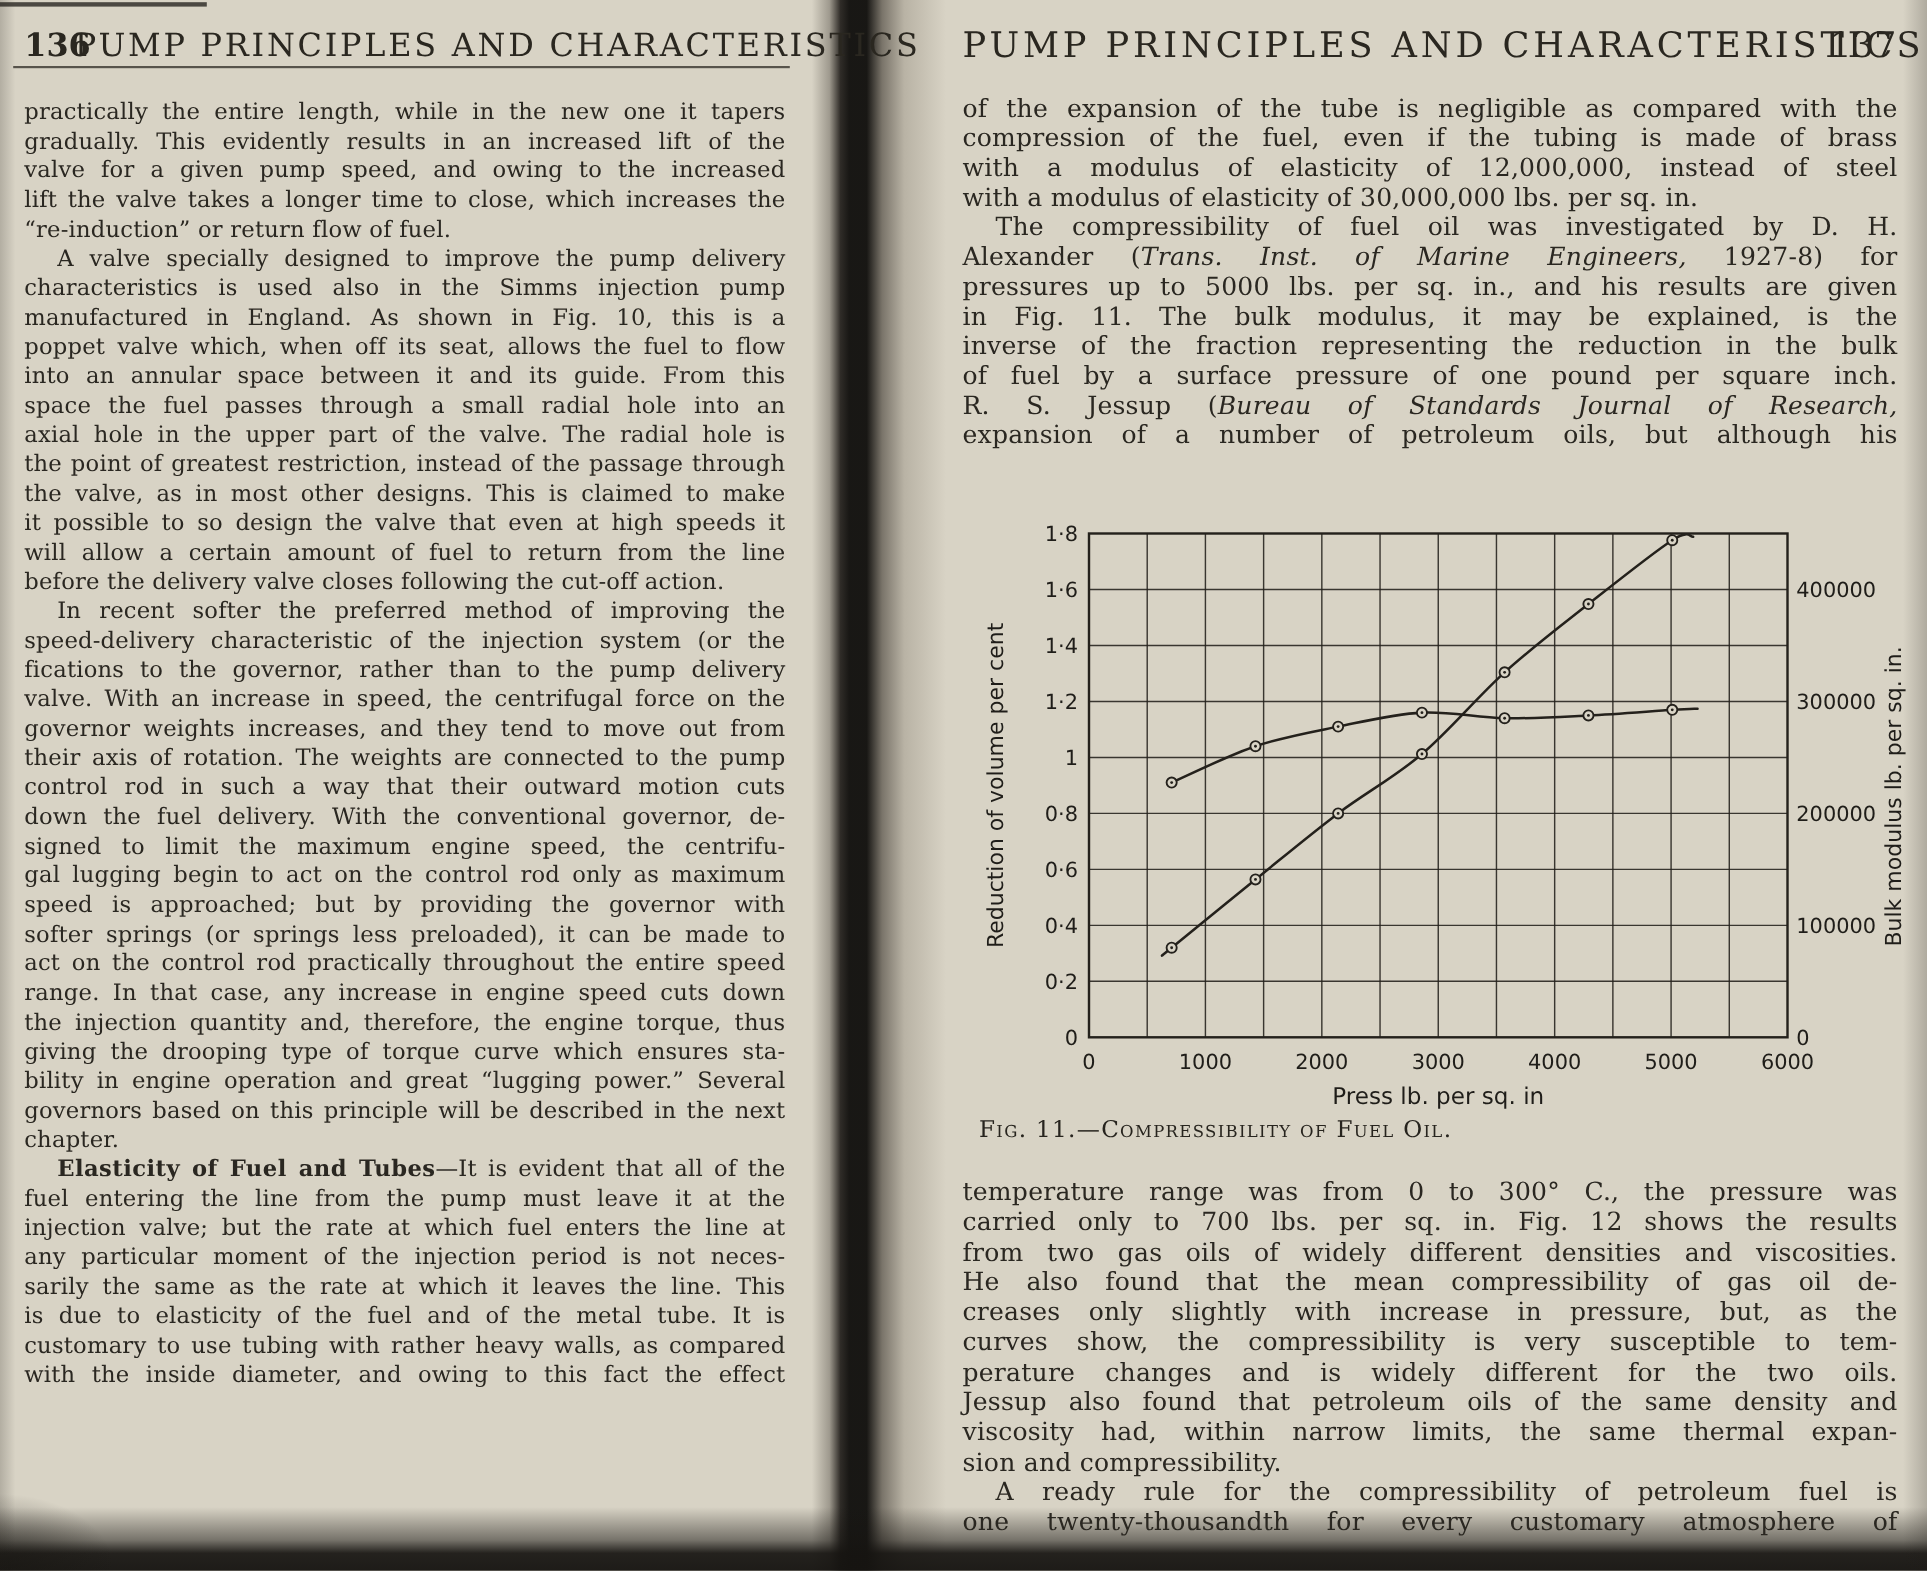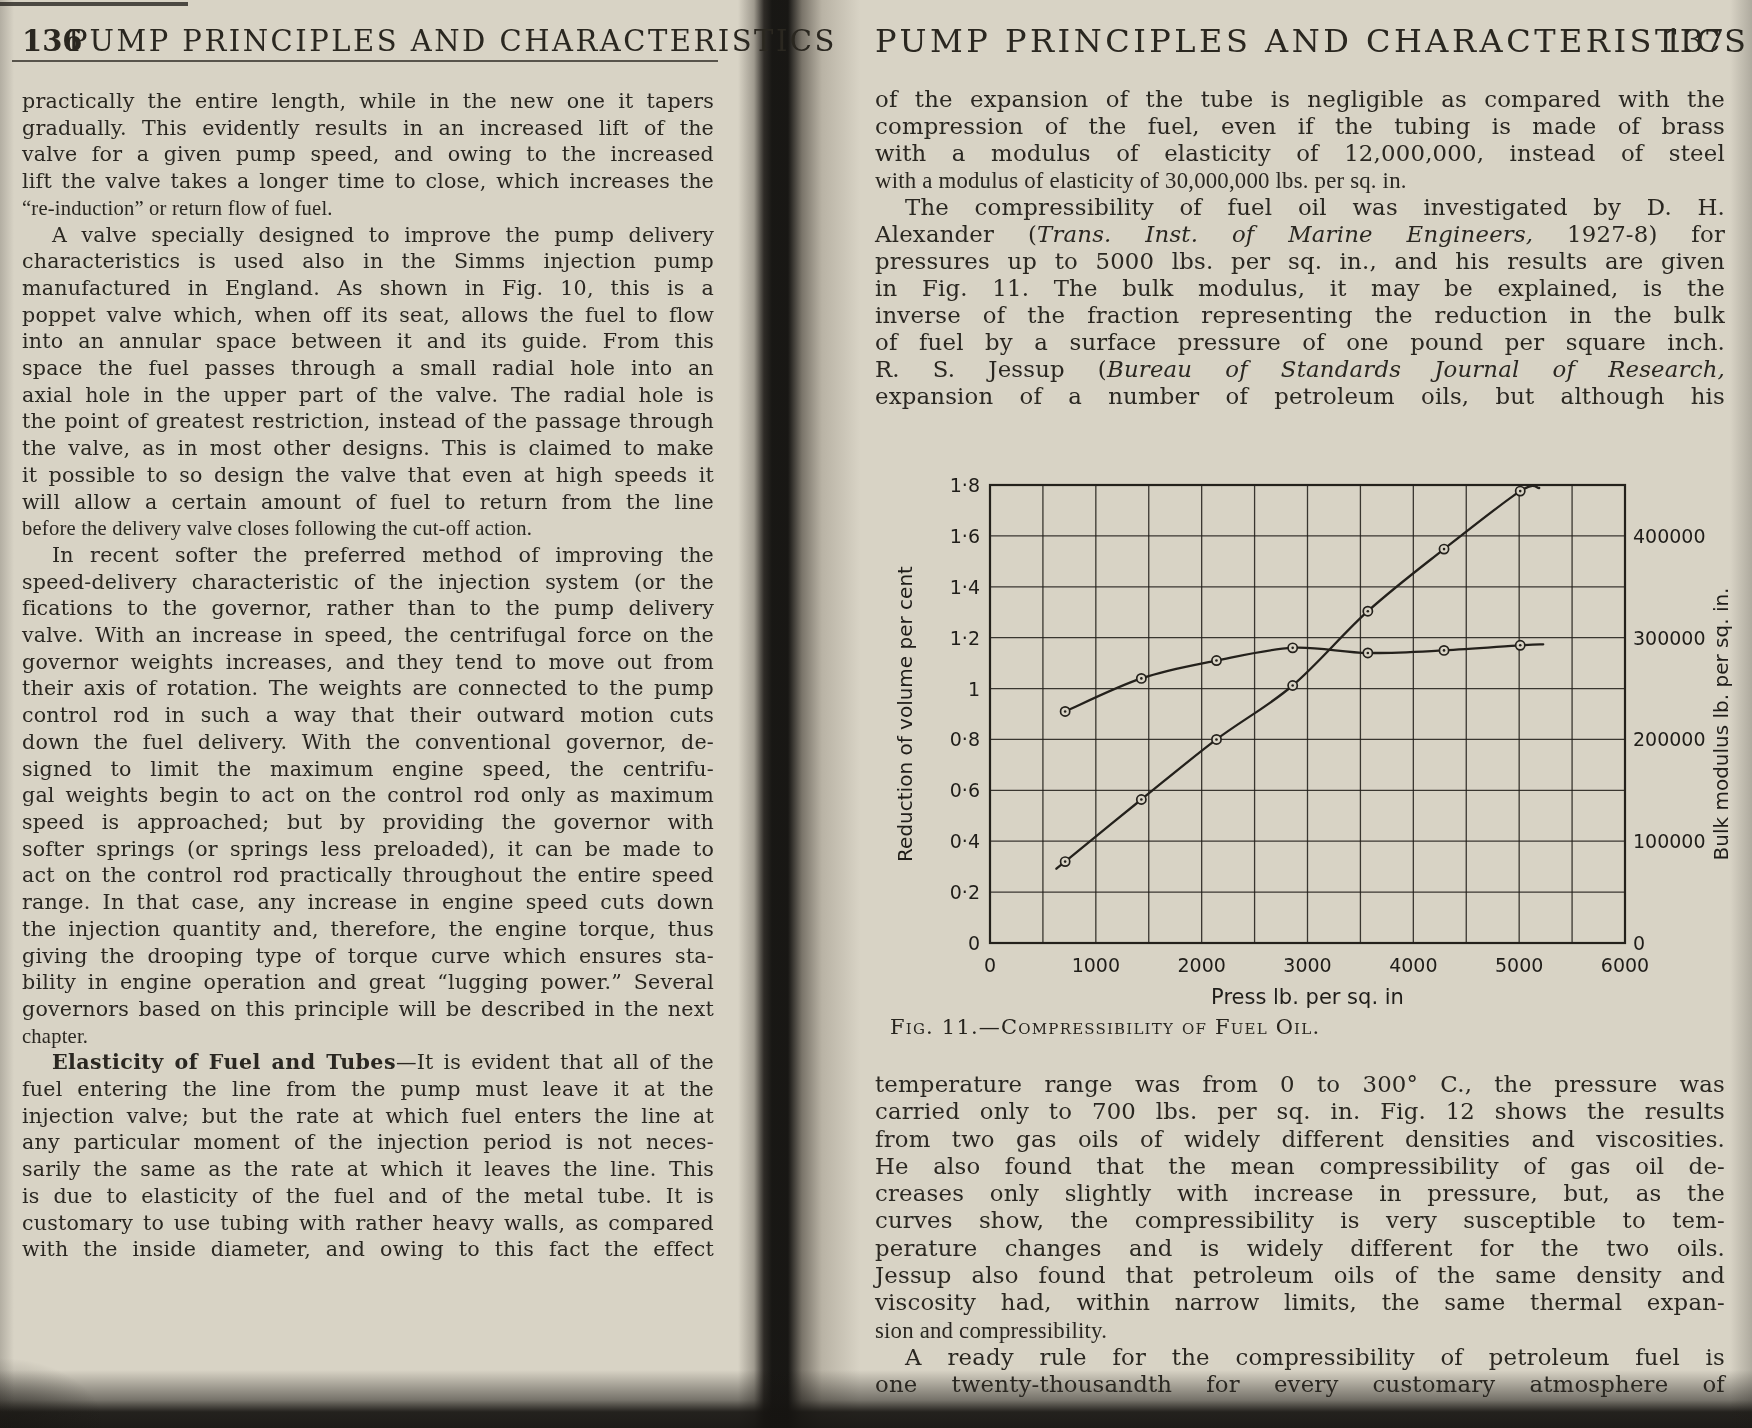--- a/index.html
+++ b/index.html
@@ -36,21 +36,21 @@
   .pageno.pl-right{right:0;font-size:32px;}
   .head-rule{position:absolute;left:12px;top:60px;width:706px;height:2px;background:rgba(44,40,33,.75);}
   .text-col{position:absolute;}
   .col-left{left:22px;top:88px;width:692px;font-size:20.6px;line-height:26.7px;}
   .col-right-top{left:75px;top:86px;width:850px;font-size:22.8px;line-height:27px;}
   .col-right-bottom{left:75px;top:1071px;width:850px;font-size:22.8px;line-height:27.3px;}
   .tline{
     text-align:justify;text-align-last:justify;text-justify:inter-word;
     white-space:normal;letter-spacing:.2px;color:#2a2721;
   }
-  .tline.pl{text-align-last:left;font-family:Liberation Serif, serif;}
+  .tline.pl{text-align-last:left;}
   .tline.indent{text-indent:30px;}
   .tline b{letter-spacing:.4px;}
   .figure{position:absolute;left:90px;top:432px;width:862px;height:632px;}
   .figure svg{position:absolute;left:0;top:0;}
   .fig-caption{
     position:absolute;left:0;top:583px;width:836px;
     text-align:left;font-variant:small-caps;font-size:21px;letter-spacing:1.2px;
     color:#27241e;
   }
 </style>
@@ -86,21 +86,21 @@
         <div class="tline pl">before the delivery valve closes following the cut-off action.</div>
         <div class="tline indent">In recent softer the preferred method of improving the</div>
         <div class="tline">speed-delivery characteristic of the injection system (or the</div>
         <div class="tline">fications to the governor, rather than to the pump delivery</div>
         <div class="tline">valve. With an increase in speed, the centrifugal force on the</div>
         <div class="tline">governor weights increases, and they tend to move out from</div>
         <div class="tline">their axis of rotation. The weights are connected to the pump</div>
         <div class="tline">control rod in such a way that their outward motion cuts</div>
         <div class="tline">down the fuel delivery. With the conventional governor, de-</div>
         <div class="tline">signed to limit the maximum engine speed, the centrifu-</div>
-        <div class="tline">gal weights begin to act on the control rod only as maximum</div>
+        <div class="tline">gal lugging begin to act on the control rod only as maximum</div>
         <div class="tline">speed is approached; but by providing the governor with</div>
         <div class="tline">softer springs (or springs less preloaded), it can be made to</div>
         <div class="tline">act on the control rod practically throughout the entire speed</div>
         <div class="tline">range. In that case, any increase in engine speed cuts down</div>
         <div class="tline">the injection quantity and, therefore, the engine torque, thus</div>
         <div class="tline">giving the drooping type of torque curve which ensures sta-</div>
         <div class="tline">bility in engine operation and great “lugging power.” Several</div>
         <div class="tline">governors based on this principle will be described in the next</div>
         <div class="tline pl">chapter.</div>
         <div class="tline indent"><b>Elasticity of Fuel and Tubes</b><span>—It is evident that all of the</span></div>

